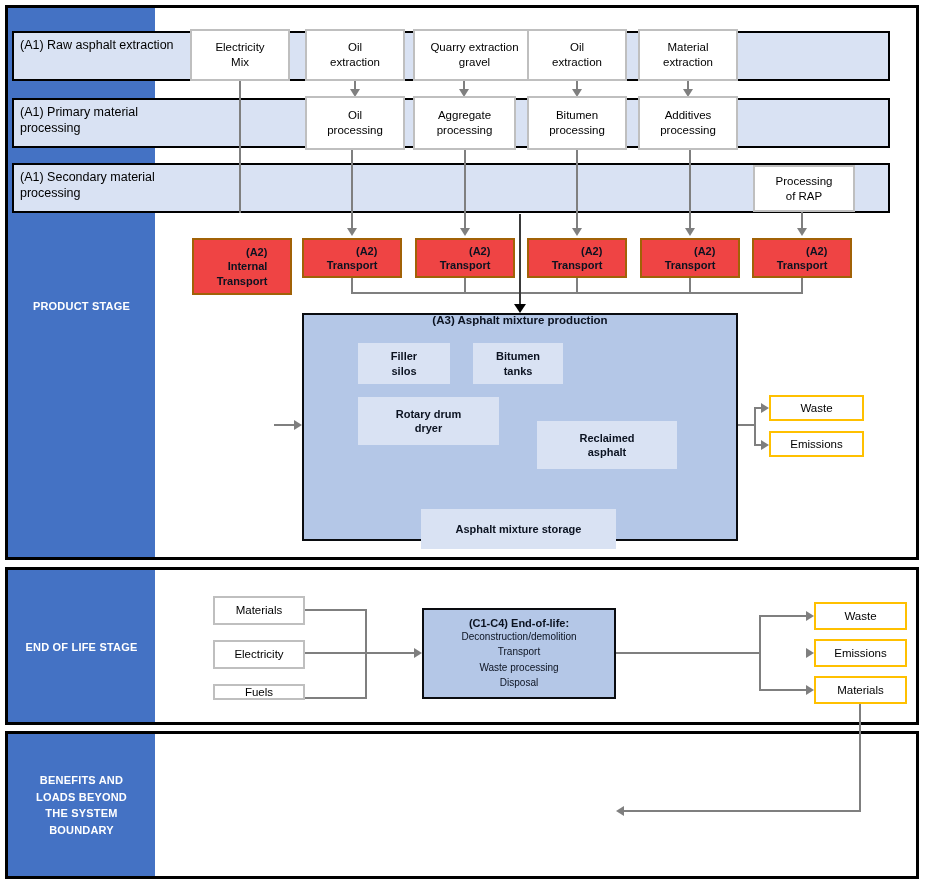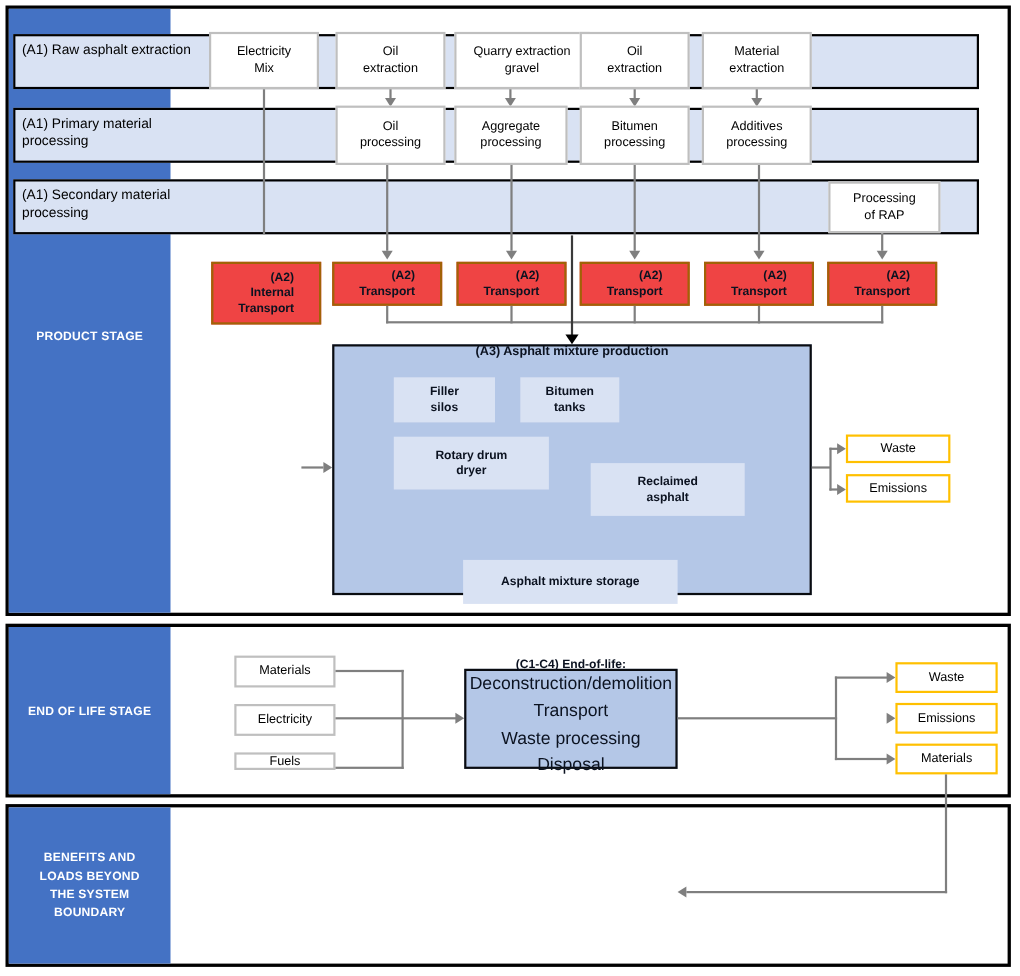--- a/index.html
+++ b/index.html
@@ -17,21 +17,21 @@
   .bbox{background:#ef4444;border:2px solid #a16207;font-weight:bold;font-size:11px;color:#0b1220;text-align:right;}
   .ibox{background:#D9E2F3;font-weight:bold;font-size:11px;color:#0b1220;}
   .ybox{background:#fff;border:2px solid #FFC000;font-size:11.5px;color:#000;}
   .a3frame{position:absolute;background:#B4C7E7;border:2px solid #0a0c10;box-sizing:border-box;}
   .a3title{position:absolute;width:436px;text-align:center;font-weight:bold;
            font-size:11.5px;color:#0b1220;}
   .cbox{position:absolute;background:#B4C7E7;border:2px solid #0a0c10;box-sizing:border-box;
         display:flex;flex-direction:column;align-items:center;justify-content:center;
         text-align:center;color:#0b1220;}
   .cbox .t{font-weight:bold;font-size:11px;}
-  .cbox .b{font-size:16px;line-height:1.55;white-space:pre-line;}
+  .cbox .b{font-size:10px;line-height:1.55;white-space:pre-line;}
   .vline,.hline{position:absolute;background:#7F7F7F;}
   .vline{width:2px;}
   .hline{height:2px;}
   .dark{background:#3a3a3a;}
   .arr{position:absolute;width:0;height:0;}
   .arr-down{border-left:5px solid transparent;border-right:5px solid transparent;border-top:8px solid #7F7F7F;}
   .arr-right{border-top:5px solid transparent;border-bottom:5px solid transparent;border-left:8px solid #7F7F7F;}
   .arr-left{border-top:5px solid transparent;border-bottom:5px solid transparent;border-right:8px solid #7F7F7F;}
   .arr-down-black{border-left:6px solid transparent;border-right:6px solid transparent;border-top:9px solid #000;}
 </style>

